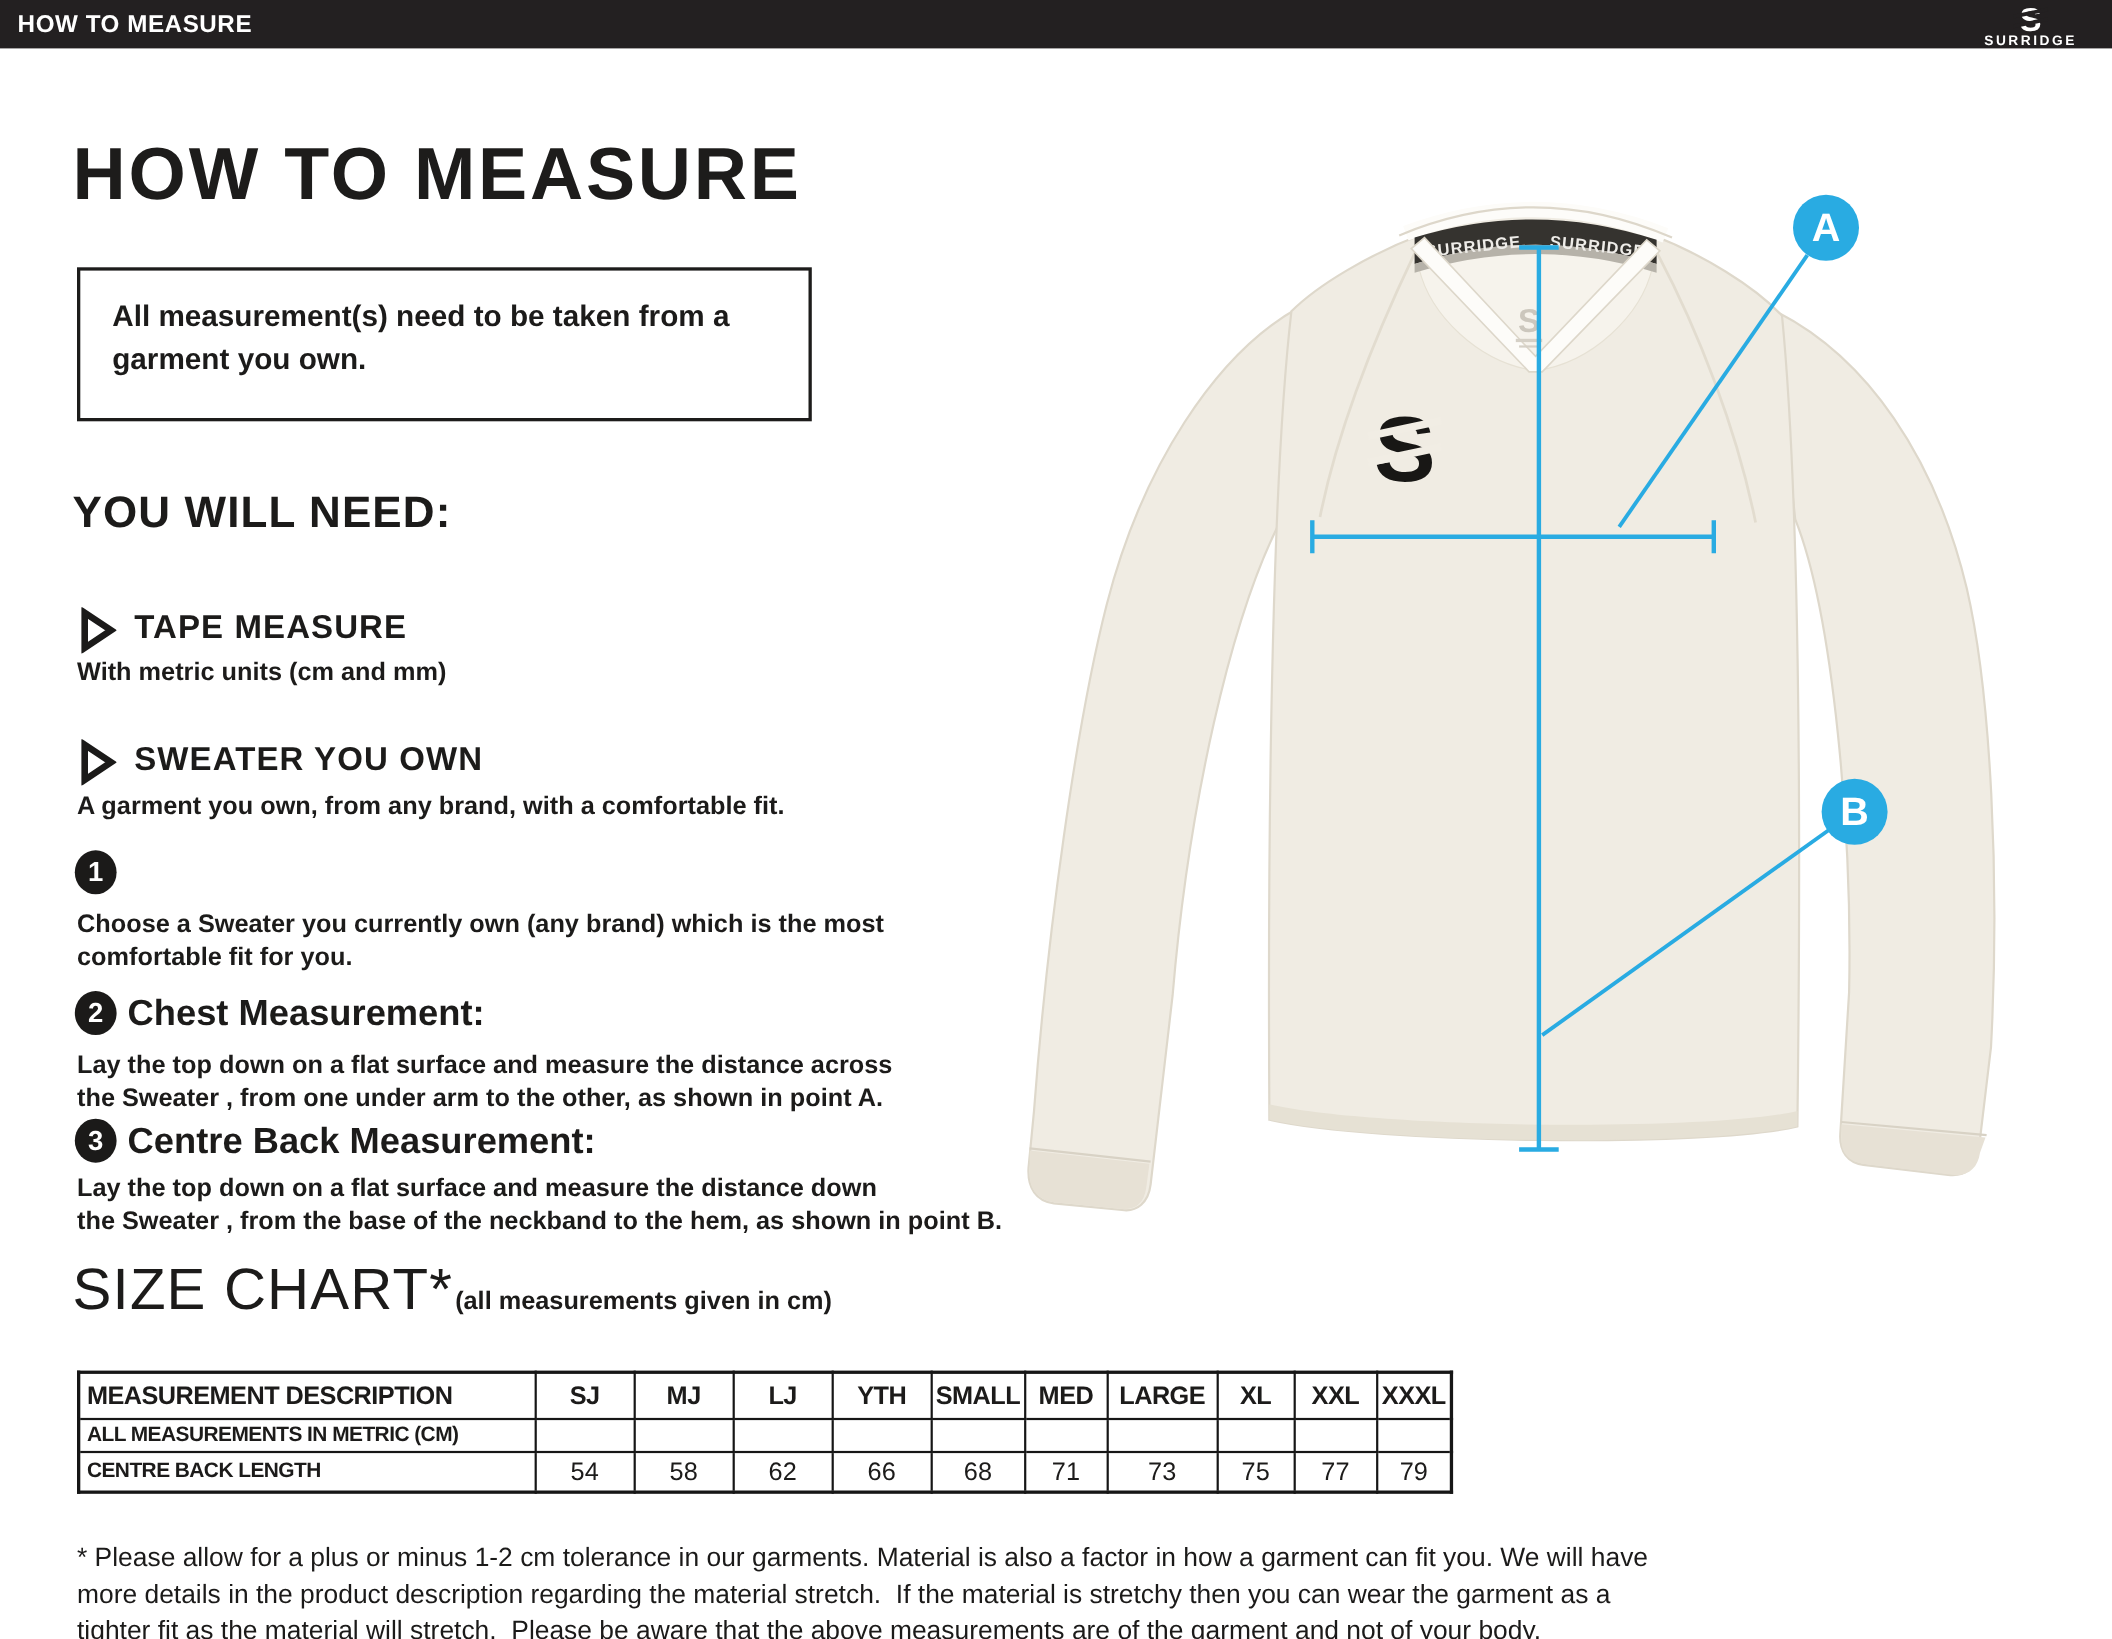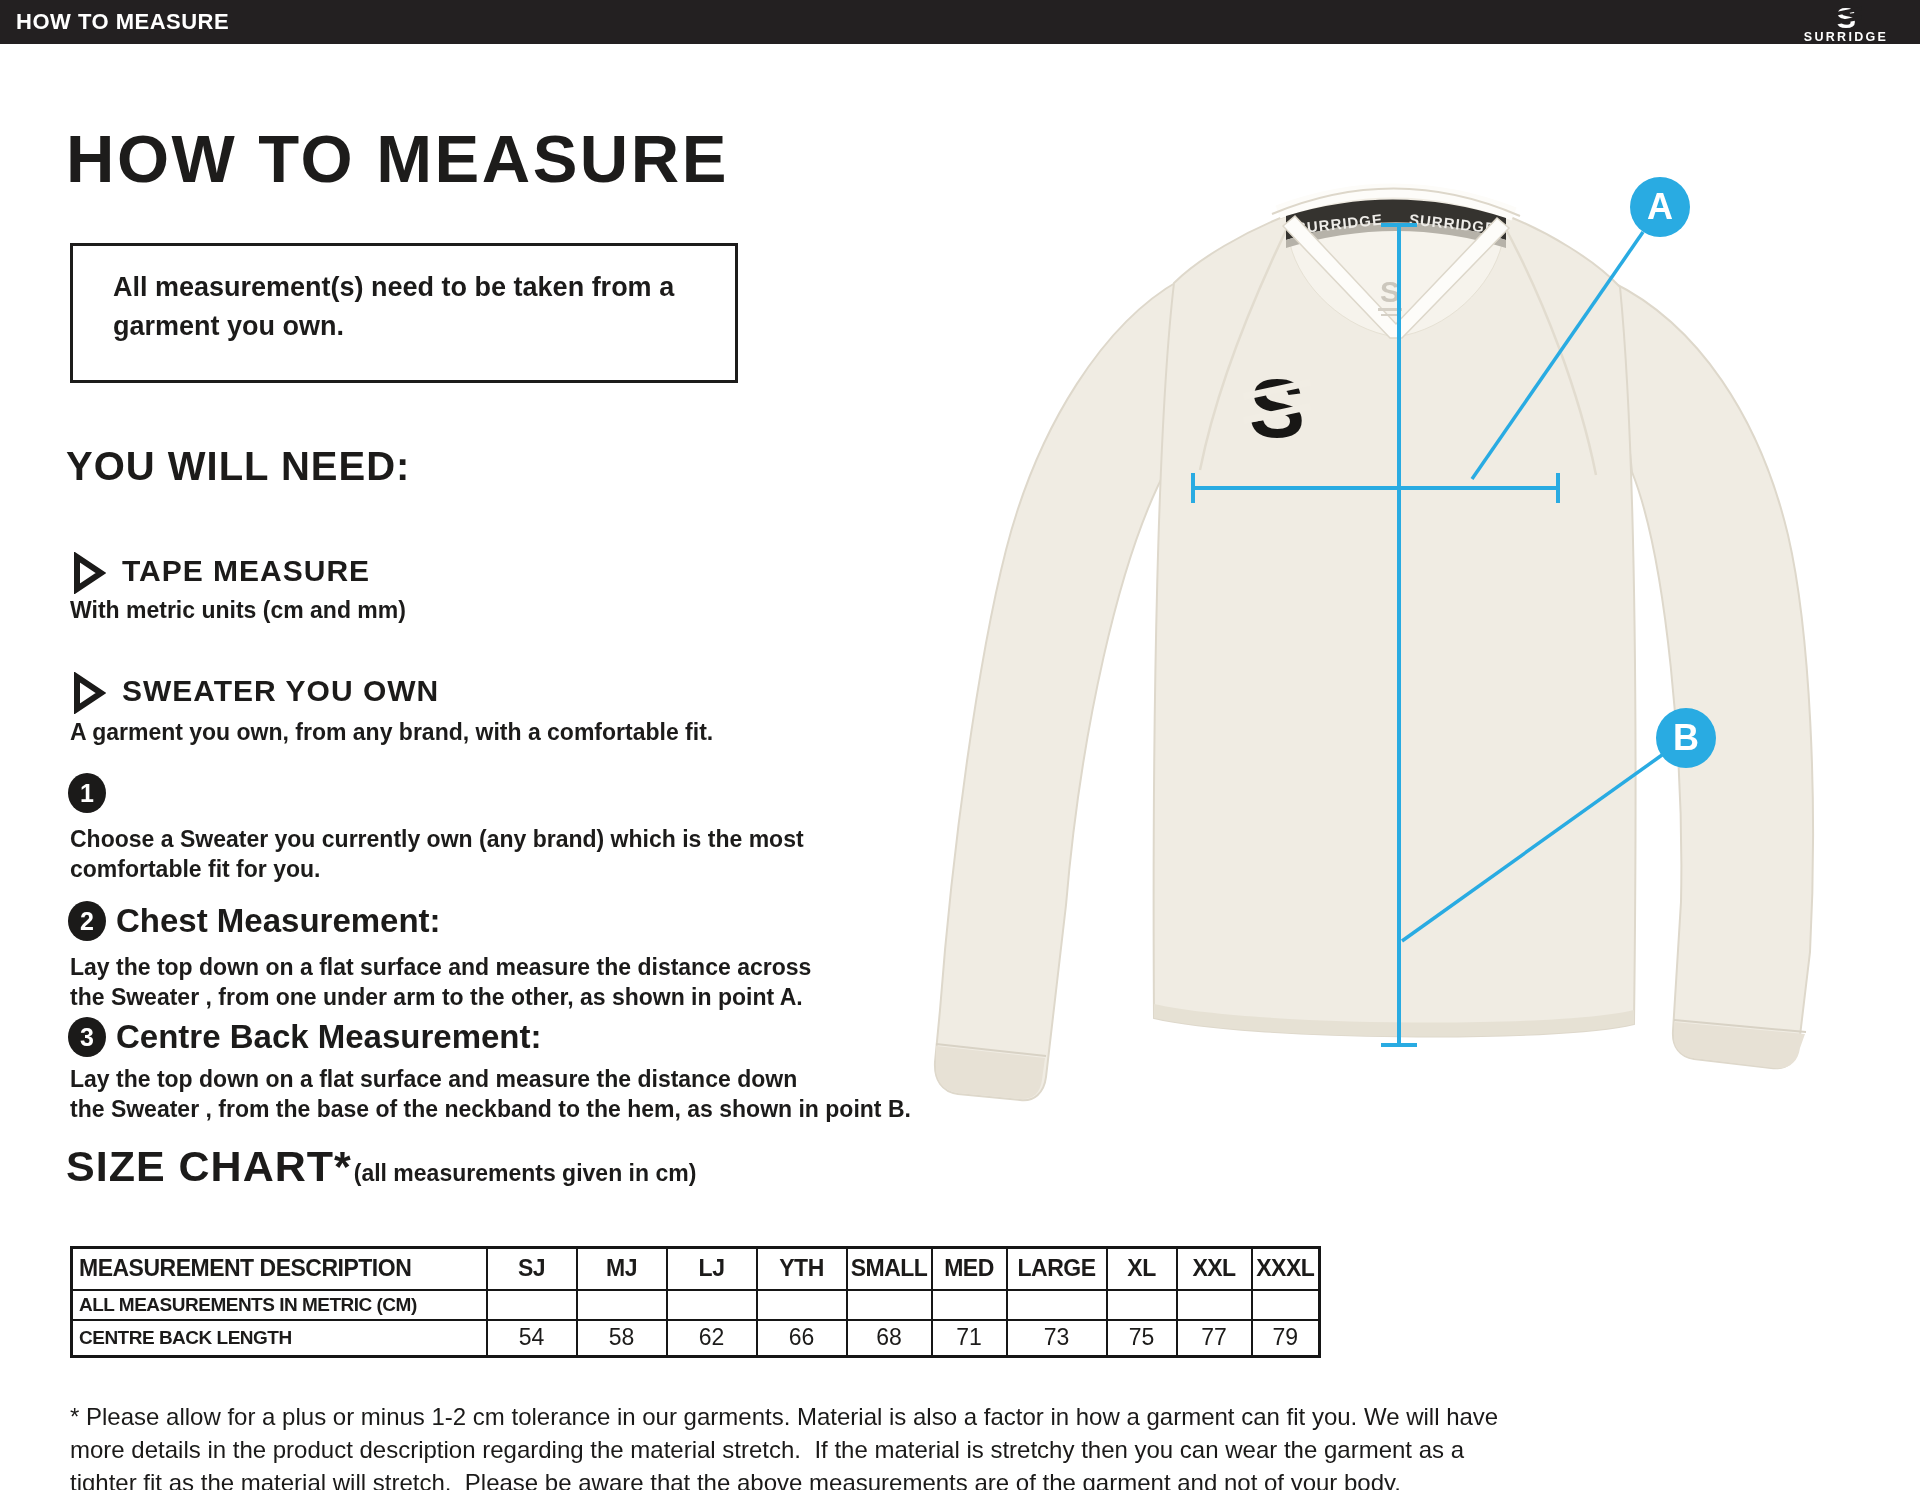--- a/index.html
+++ b/index.html
@@ -10,35 +10,35 @@
   
   #topbar { position:absolute; left:0; top:0; width:1920px; height:44px; background:#232021; }
   #topbar .bar-title { position:absolute; left:16px; top:0; line-height:44px; color:#ffffff;
     font-size:22px; font-weight:bold; letter-spacing:0.5px; }
   #topbar .bar-logo { position:absolute; right:10px; top:1px; }
 
   
   .h1 { position:absolute; left:66px; top:120px; font-size:67px; font-weight:bold;
     letter-spacing:2.5px; color:#1d1c1b; }
   .notice-box { position:absolute; left:70px; top:243px; width:668px; height:140px;
-    border:3px solid #1d1c1b; padding:22px 40px; }
+    border:3px solid #1d1c1b; padding:22px 29px; }
   .notice-box .notice-text { font-size:27px; font-weight:bold; line-height:39px; white-space:pre-wrap; }
   .h2 { position:absolute; left:66px; top:444px; font-size:40px; font-weight:bold; letter-spacing:1px; }
 
   .need-item-icon { position:absolute; }
   .need-item-title { position:absolute; font-size:30px; font-weight:bold; letter-spacing:1px; }
   .need-item-desc  { position:absolute; font-size:23px; font-weight:bold; }
 
   .step-badge { position:absolute; width:38px; height:40px; border-radius:50%; background:#1b1a19;
     color:#ffffff; font-size:25px; font-weight:bold; text-align:center; line-height:40px; }
   .step-title { position:absolute; font-size:33px; font-weight:bold; }
   .step-desc  { position:absolute; font-size:23px; font-weight:bold; line-height:30px; white-space:pre-wrap; }
 
   .size-chart-head { position:absolute; left:66px; top:1142px; display:flex; align-items:baseline; }
-  .size-chart-head .sc-title { font-size:43px; font-weight:bold; letter-spacing:1px; }
+  .size-chart-head .sc-title { font-size:53px; font-weight:normal; letter-spacing:1px; }
   .size-chart-head .sc-sub { font-size:23px; font-weight:bold; margin-left:2px; }
 
   
   #size-table-wrap { position:absolute; left:70px; top:1246px; }
   table.size-table { border-collapse:collapse; table-layout:fixed; width:1248px;
     border:3px solid #161616;padding-left:12px; }
   table.size-table th, table.size-table td { border:2px solid #161616; overflow:hidden; }
   table.size-table th { font-size:23px; font-weight:bold; letter-spacing:-0.5px; text-align:center; }
   table.size-table th.desc { text-align:left; padding-left:6px; }
   table.size-table td.rowlabel { font-size:19px; font-weight:bold; letter-spacing:-0.5px;

